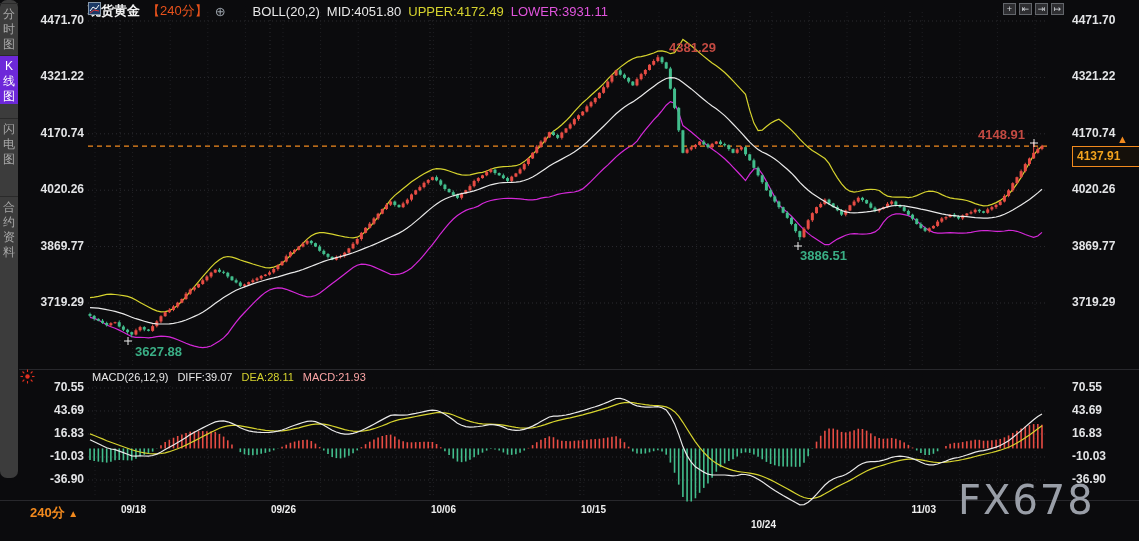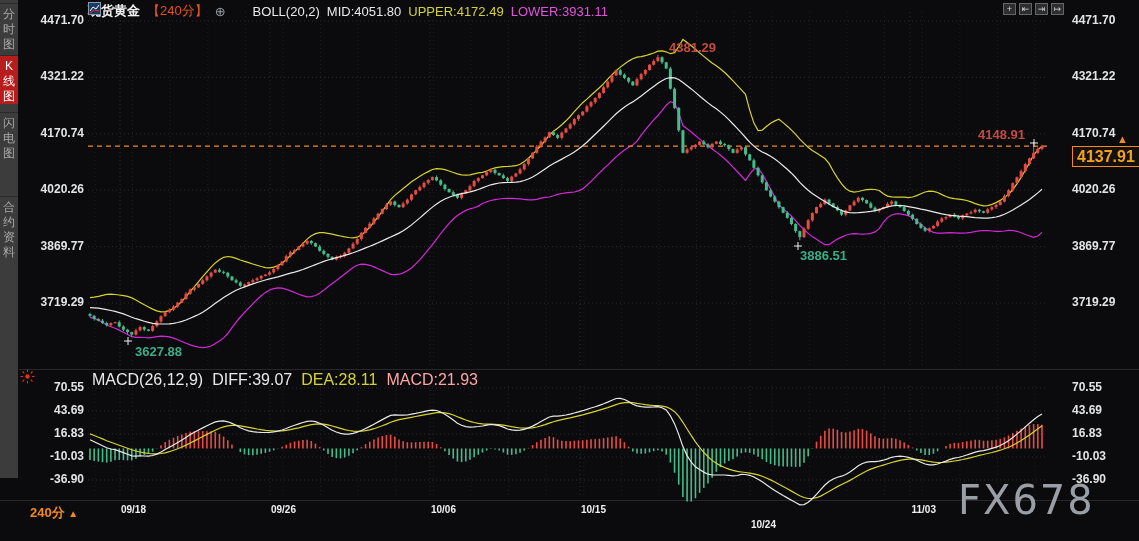--- a/index.html
+++ b/index.html
@@ -1,47 +1,47 @@
 <!DOCTYPE html>
 <html><head>
 <meta charset="utf-8">
 <style>
   html,body{margin:0;padding:0;background:#0b0b0d;}
   #app{position:relative;width:1139px;height:541px;background:#0b0b0d;overflow:hidden;
        font-family:"Liberation Sans","DejaVu Sans",sans-serif;}
   svg{position:absolute;left:0;top:0;}
   
-  #sidebar{position:absolute;left:0;top:0;width:18px;height:478px;background:#3c3c3c;}
+  #sidebar{position:absolute;left:0;top:0;width:18px;height:478px;background:#3c3c3c;border-radius:7px;}
   .side-tab{position:absolute;left:0;width:18px;text-align:center;font-size:12px;line-height:15px;
             color:#a8a8a8;word-break:break-all;cursor:pointer;border-top:1px solid #2a2a2a;padding-top:3px;}
-  .side-tab.active{background:#b91c1c;color:#fff;}
+  .side-tab.active{background:#6d28d9;color:#fff;}
   
   #hdr{position:absolute;left:88px;top:2px;height:18px;display:flex;align-items:center;gap:7px;
        font-size:13px;color:#e8e8e8;white-space:nowrap;}
   .hdr-instr{font-weight:700;color:#f2f2f2;}
   .hdr-period{color:#e8521c;font-weight:400;}
   .hdr-plus{color:#9aa1a9;font-size:13px;}
   .hdr-upper{color:#d6d32e;}
   .hdr-lower{color:#e054dc;}
   #hdr-icons{position:absolute;left:1003px;top:3px;display:flex;gap:3px;}
   .hicon{width:13px;height:12px;background:#2e2e31;border:1px solid #63666b;color:#cfd2d6;
          font-size:9px;line-height:11px;text-align:center;cursor:pointer;box-sizing:border-box;}
   
   .yl{position:absolute;left:20px;width:64px;text-align:right;font-size:12px;font-weight:700;color:#e3e4e6;}
   .yr{position:absolute;left:1072px;width:64px;text-align:left;font-size:12px;font-weight:700;color:#e3e4e6;}
   
   .annot{position:absolute;font-size:13px;font-weight:700;letter-spacing:0;}
   
-  #macd-hdr{position:absolute;left:92px;top:371px;display:flex;gap:9px;font-size:16px;color:#e8e8e8;white-space:nowrap;}
+  #macd-hdr{position:absolute;left:92px;top:371px;display:flex;gap:9px;font-size:11px;color:#e8e8e8;white-space:nowrap;}
   .macd-dea{color:#d6d32e;}
   .macd-macd{color:#fca5a5;}
   #sun-icon{position:absolute;left:20px;top:369px;cursor:pointer;}
   
   #price-box{position:absolute;left:1072px;top:146px;width:62px;height:19px;line-height:19px;
-             border:1px solid #f28a1e;background:#15100a;color:#f2a31e;font-size:16px;font-weight:700;
+             border:1px solid #f28a1e;background:#15100a;color:#f2a31e;font-size:12px;font-weight:700;
              padding-left:4px;}
   #price-arrow{position:absolute;left:1117px;top:133px;color:#f28a1e;font-size:11px;}
   
   #xrow{position:absolute;left:4px;top:501px;width:1139px;height:22px;}
   #xperiod{position:absolute;left:26px;top:3px;color:#f28a1e;font-size:13px;font-weight:700;cursor:pointer;}
   .xdate{position:absolute;top:3px;width:44px;text-align:right;color:#f0f0f0;font-size:10px;font-weight:700;}
   
   #toolbar{position:absolute;left:19px;top:523px;height:18px;display:flex;border-top:1px solid #191919;}
   .tbtn{height:17px;line-height:17px;padding:0 9px;margin-right:1px;background:#1e1e1e;color:#e8e8e8;
         font-size:12.5px;border-right:1px solid #3a3a3a;cursor:pointer;white-space:nowrap;}
@@ -830,21 +830,21 @@
       <line x1="128" x2="128" y1="337" y2="345" stroke="#f0f0f0" stroke-width="1"></line>
       <line x1="794" x2="802" y1="246" y2="246" stroke="#f0f0f0" stroke-width="1"></line>
       <line x1="798" x2="798" y1="242" y2="250" stroke="#f0f0f0" stroke-width="1"></line>
       <line x1="1030" x2="1038" y1="143" y2="143" stroke="#f0f0f0" stroke-width="1"></line>
       <line x1="1034" x2="1034" y1="139" y2="147" stroke="#f0f0f0" stroke-width="1"></line>
     </svg>
 
   <div id="sidebar">
       <div class="side-tab" style="top: 3px;">分时图</div>
       <div class="side-tab active" style="top: 55px;">K线图</div>
-      <div class="side-tab" style="top: 112px;">闪电图</div>
+      <div class="side-tab" style="top: 118px;">闪电图</div>
       <div class="side-tab" style="top: 196px;">合约资料</div>
     </div>
 
   <div id="hdr">
     <span class="hdr-instr">现货黄金</span>
     <span class="hdr-period">【240分】</span>
     <span class="hdr-plus">⊕</span>
     <span style="display:inline-block;width:13px;height:13px;">
       <svg width="13" height="13">
           <rect x="0.5" y="0.5" width="12" height="12" fill="#1c3a66" stroke="#8899aa"></rect>

